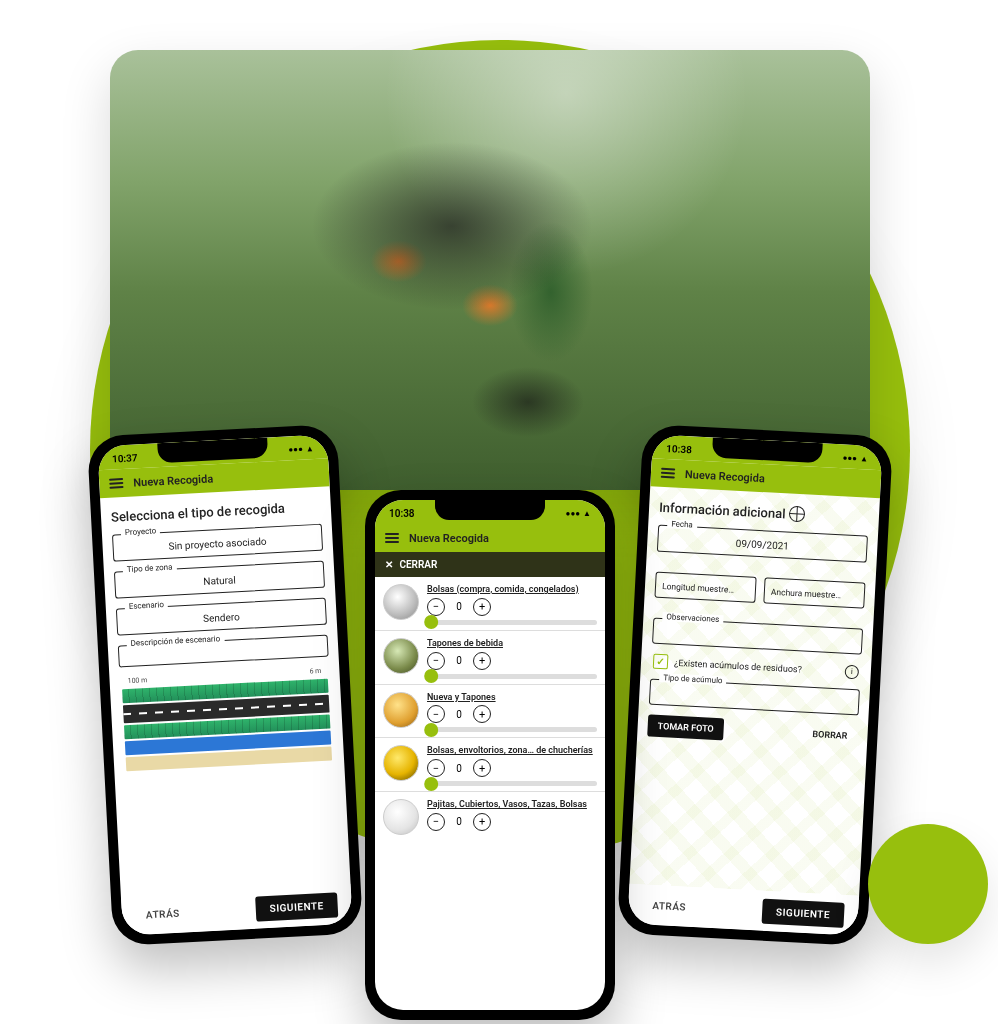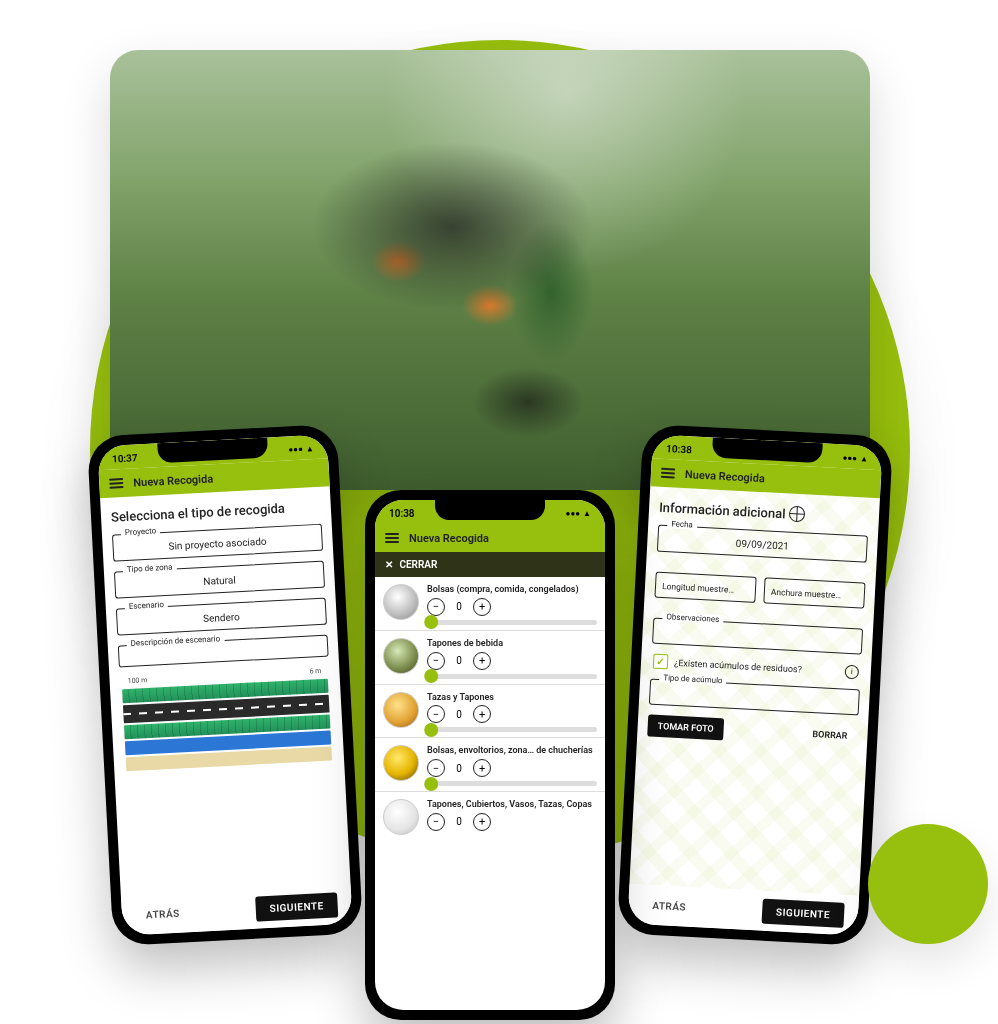--- a/index.html
+++ b/index.html
@@ -215,21 +215,21 @@
   .thumb {
     width:34px;height:34px;border-radius:50%;
     background: radial-gradient(circle at 40% 35%, #fff, #bbb 60%, #888);
     flex-shrink:0; border:1px solid #ccc;
   }
   .thumb.t2{background: radial-gradient(circle at 40% 35%, #d6e8b5, #7a8a4a 60%, #3f4a22);}
   .thumb.t3{background: radial-gradient(circle at 40% 35%, #ffe28a, #e0a030 60%, #8a5a12);}
   .thumb.t4{background: radial-gradient(circle at 40% 35%, #ffe96b, #e6b400 55%, #5a4800);}
   .thumb.t5{background: radial-gradient(circle at 40% 35%, #fff, #e4e4e4 60%, #bdbdbd);}
   .item-body{flex:1;}
-  .item-title{font-size:9px; font-weight:600; color:#222; line-height:1.2;}
+  .item-title{font-size:9px; font-weight:600; color:#222; line-height:1.2;text-decoration:underline;}
   .stepper{display:flex;align-items:center;gap:8px;margin-top:3px;}
   .circ{width:16px;height:16px;border:1.2px solid #222;border-radius:50%;display:flex;align-items:center;justify-content:center;font-size:11px;line-height:1;}
   .count{font-size:10px;width:12px;text-align:center;}
   .slider{height:5px;background:#ddd;border-radius:3px;position:relative;margin:4px 0 2px;}
   .slider .dot{position:absolute;left:0;top:50%;transform:translate(-20%,-50%);width:14px;height:14px;background:#97bf0d;border-radius:50%;}
 
   
   .check-row{display:flex;align-items:center;gap:6px;font-size:9px;margin:6px 2px;}
   .checkbox{width:13px;height:13px;border:1.5px solid #97bf0d;border-radius:2px;position:relative;}
   .checkbox::after{content:"✓";position:absolute;inset:0;display:flex;align-items:center;justify-content:center;color:#97bf0d;font-size:10px;font-weight:bold;}
@@ -355,21 +355,21 @@
             <div class="circ">+</div>
           </div>
           <div class="slider">
               <div class="dot"></div>
             </div>
         </div>
       </div>
       <div class="list-item">
         <div class="thumb t3"></div>
         <div class="item-body">
-          <div class="item-title">Tazas y Tapones</div>
+          <div class="item-title">Nueva y Tapones</div>
           <div class="stepper">
             <div class="circ">−</div>
             <div class="count">0</div>
             <div class="circ">+</div>
           </div>
           <div class="slider">
               <div class="dot"></div>
             </div>
         </div>
       </div>
@@ -383,21 +383,21 @@
             <div class="circ">+</div>
           </div>
           <div class="slider">
               <div class="dot"></div>
             </div>
         </div>
       </div>
       <div class="list-item" style="border-bottom:none">
         <div class="thumb t5"></div>
         <div class="item-body">
-          <div class="item-title">Tapones, Cubiertos, Vasos, Tazas, Copas</div>
+          <div class="item-title">Pajitas, Cubiertos, Vasos, Tazas, Bolsas</div>
           <div class="stepper">
             <div class="circ">−</div>
             <div class="count">0</div>
             <div class="circ">+</div>
           </div>
         </div>
       </div>
     </div>
   </div>
 </div>

